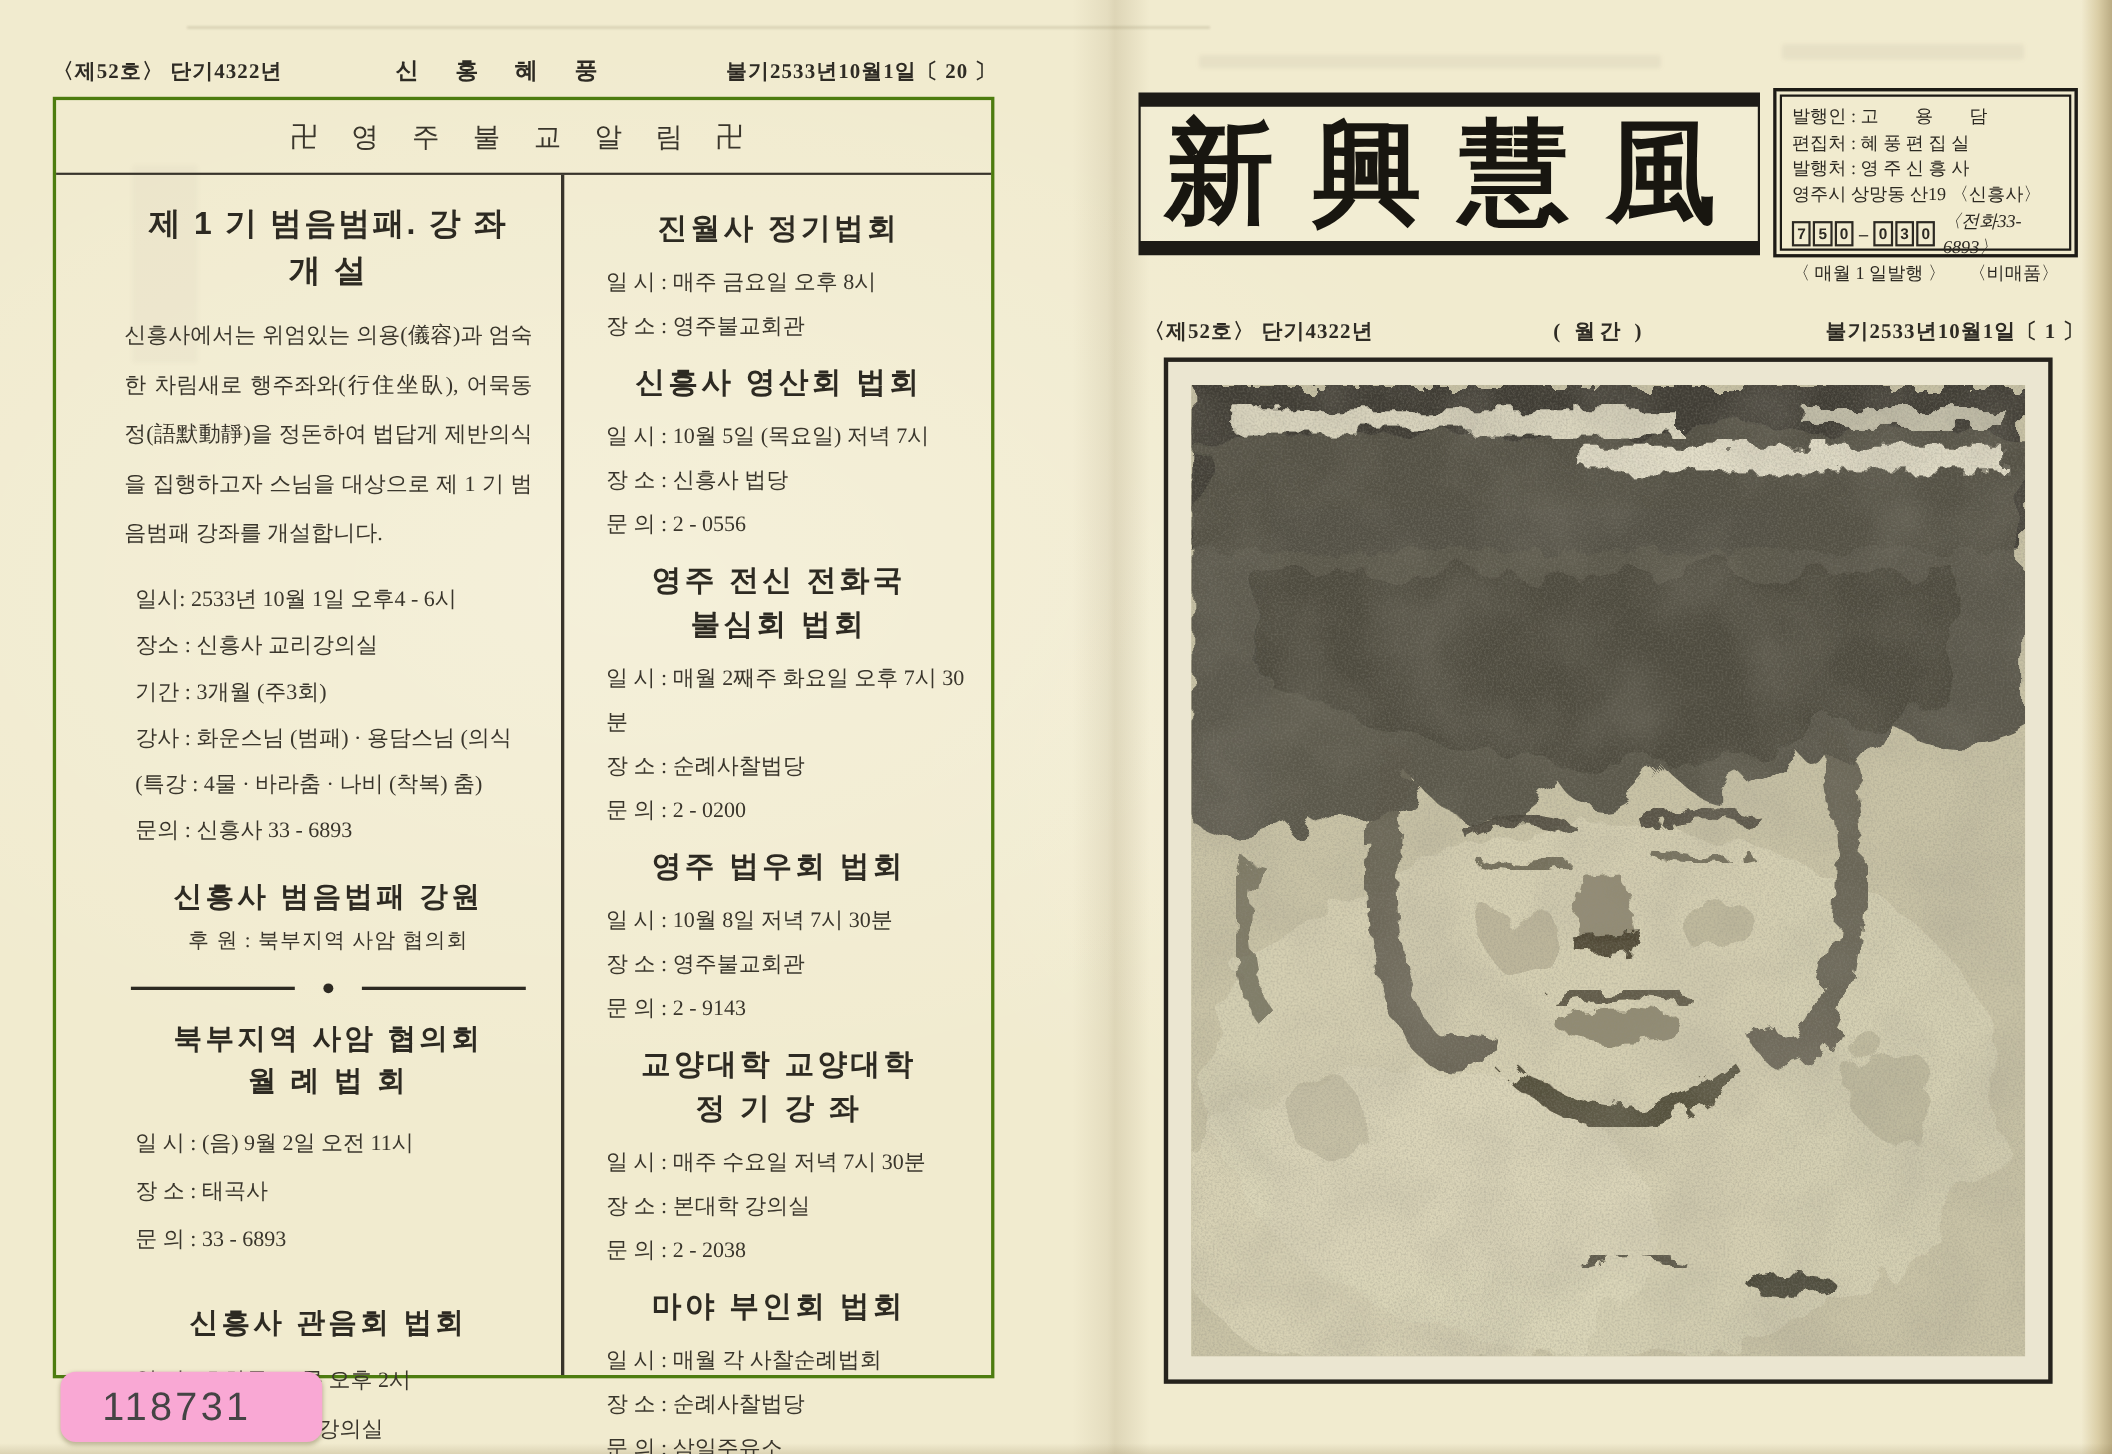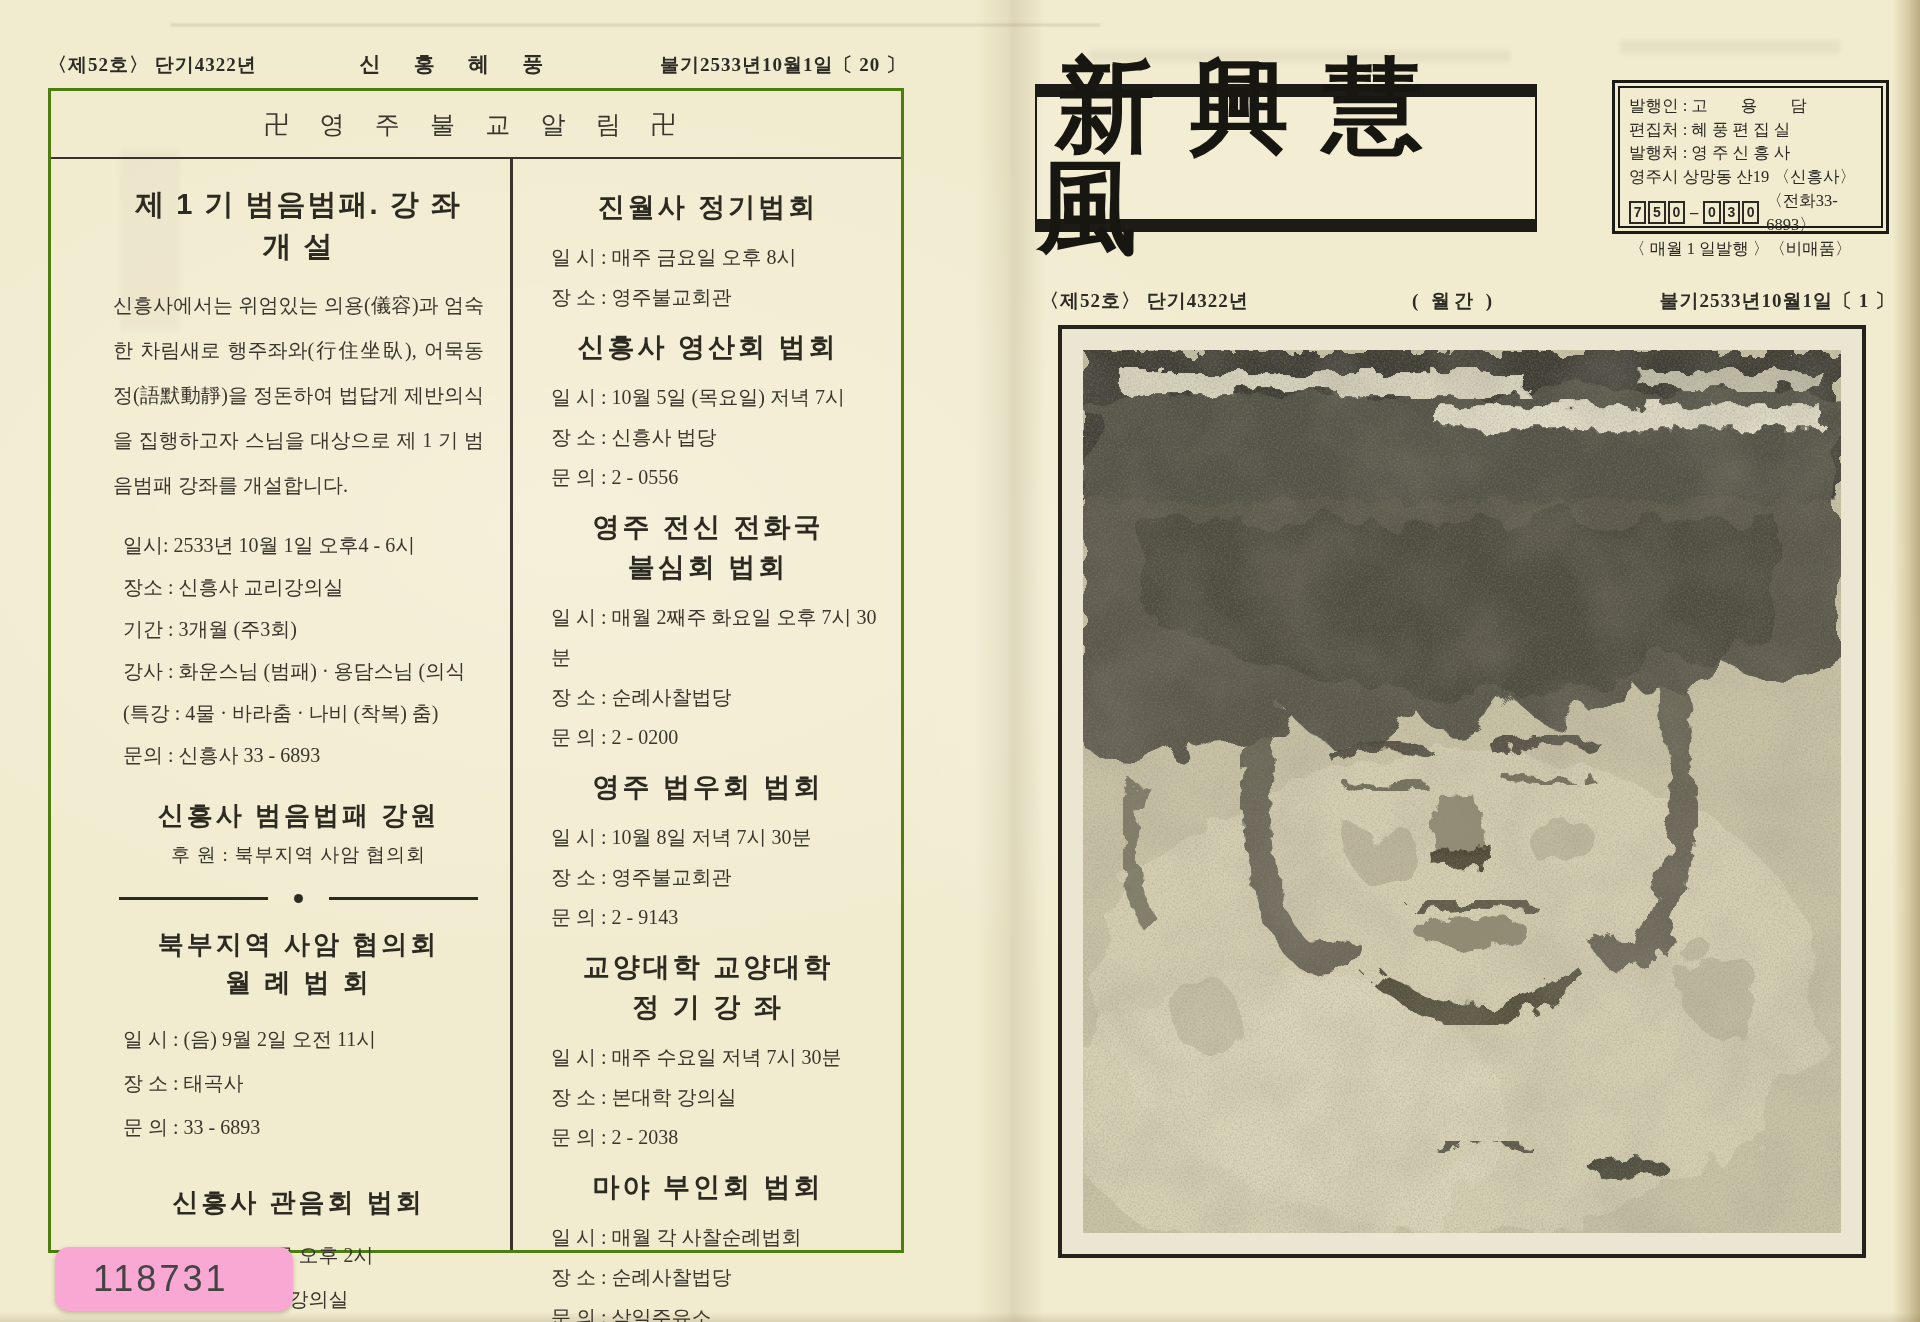--- a/index.html
+++ b/index.html
@@ -54,38 +54,38 @@
   .sect .h-sans{font-size:27px;line-height:40px;}
   .sect .detail-list{margin-top:10px;line-height:40px;padding-left:14px;}
 
   .sticker{position:absolute;left:55px;top:1247px;width:238px;height:64px;
     background:#f9a8d4;border-radius:14px;box-shadow:0 2px 4px rgba(90,80,40,0.35);
     display:flex;align-items:center;}
   .sticker span{font-family:"Liberation Sans","DejaVu Sans",sans-serif;
     font-size:36px;color:#444;letter-spacing:3px;padding-left:38px;}
 
   
-  .masthead{position:absolute;left:1035px;top:84px;width:502px;height:148px;box-sizing:border-box;
+  .masthead{position:absolute;left:1035px;top:84px;width:565px;height:148px;box-sizing:border-box;
     border-top:13px solid #1d1b16;border-bottom:13px solid #1d1b16;
     border-left:2px solid #1d1b16;border-right:2px solid #1d1b16;
     display:flex;align-items:center;justify-content:center;background:rgba(255,255,250,0.12);}
   .masthead .title{font-size:100px;font-weight:bold;letter-spacing:34px;color:#181610;
     line-height:100px;transform:scaleY(1.02);text-indent:18px;
     font-family:"Liberation Serif","DejaVu Serif",serif;}
   .pubbox{position:absolute;left:1612px;top:80px;width:277px;height:154px;box-sizing:border-box;
     border:3px solid #1d1b16;box-shadow:inset 0 0 0 3px #f1ebcf, inset 0 0 0 5px #1d1b16;
     padding:11px 12px 0 14px;font-size:16.5px;line-height:23.5px;color:#2c2922;font-weight:500;}
   .pubbox .row{white-space:nowrap;}
   .postal{display:flex;align-items:center;gap:2px;margin:1px 0;}
   .pbox{display:inline-block;width:15px;height:19px;border:2px solid #2c2922;
     font-family:"Liberation Sans","DejaVu Sans",sans-serif;
     font-size:14px;line-height:19px;text-align:center;font-weight:bold;}
   .postal .dash{margin:0 3px;font-weight:bold;}
-  .postal .phone{margin-left:5px;}
-  .pub-last{display:flex;justify-content:flex-start;padding-right:2px;}
+  .postal .phone{margin-left:5px;font-style:italic;}
+  .pub-last{display:flex;justify-content:space-between;padding-right:2px;}
 
   .rp-subheader{position:absolute;left:1040px;top:288px;width:855px;
     display:flex;justify-content:space-between;align-items:baseline;
     font-weight:bold;font-size:19px;letter-spacing:1px;color:#2e2b24;}
   .rp-subheader .c{letter-spacing:4px;}
 
   .photo-frame{position:absolute;left:1058px;top:325px;width:808px;height:933px;box-sizing:border-box;
     border:4px solid #26231d;background:#ebe6d1;padding:21px;}
   .photo{width:100%;height:100%;overflow:hidden;background:#c9c3a6;}
   .photo svg{display:block;width:100%;height:100%;}

